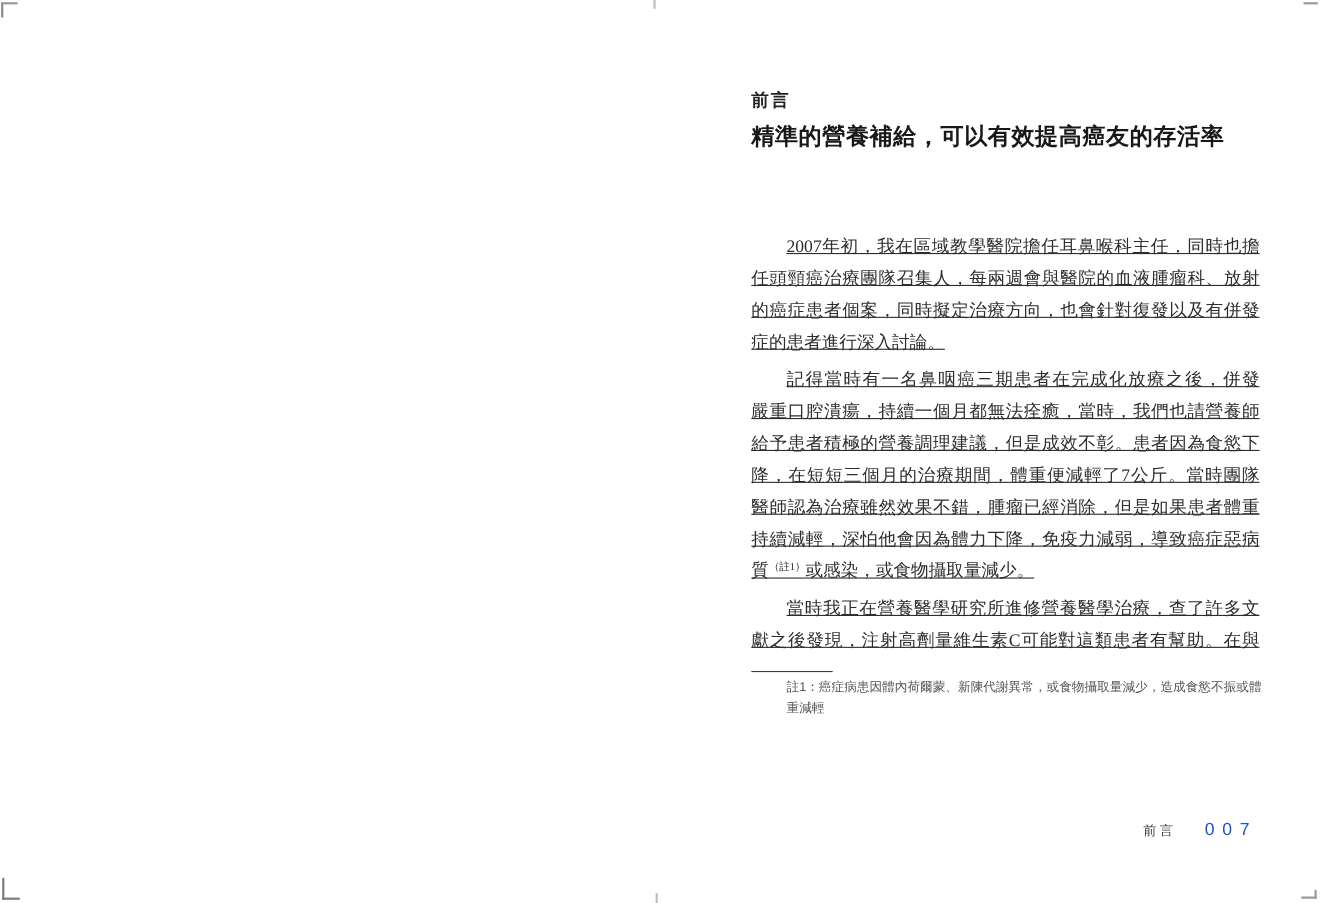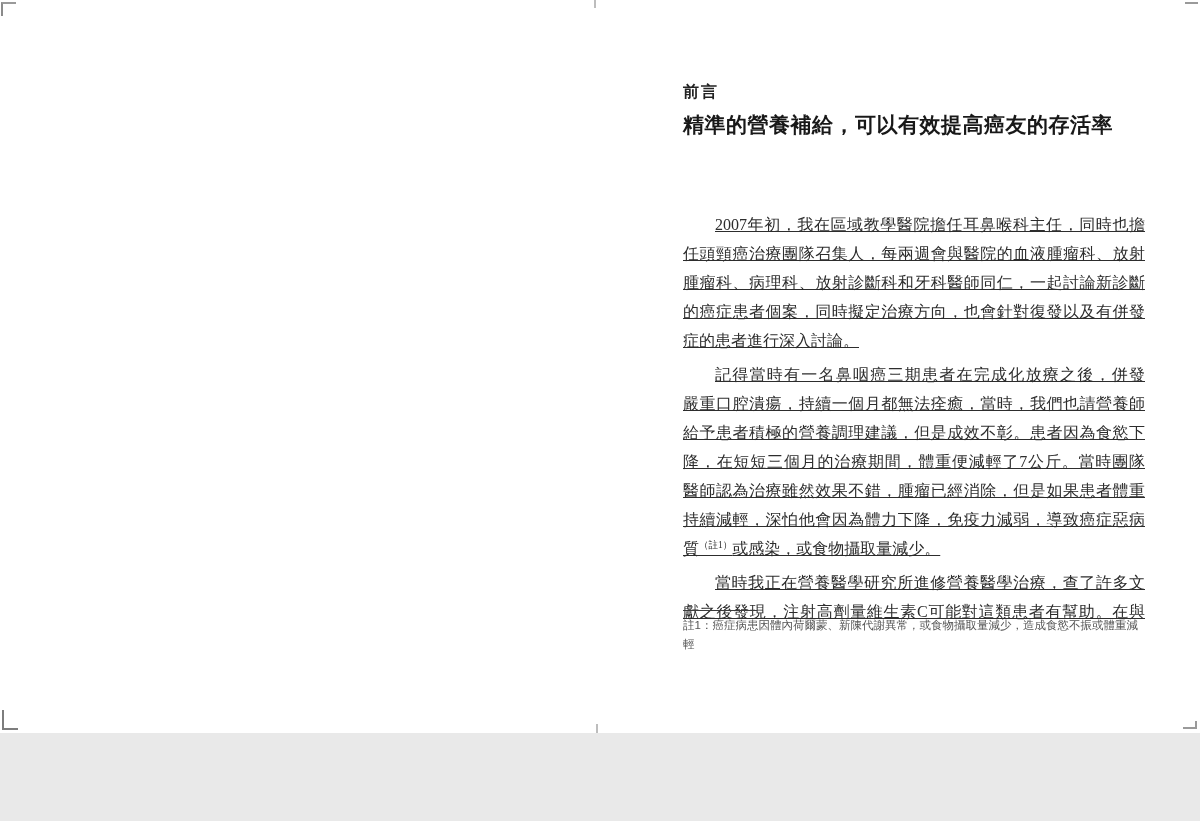--- a/index.html
+++ b/index.html
@@ -1,18 +1,18 @@
 <!DOCTYPE html>
 <html><head>
 <meta charset="utf-8">
 <style>
   html,body{margin:0;padding:0;background:#e9e9e9;}
   .page{
     position:relative;
-    width:1200px;height:733px;
+    width:1200px;height:821px;
     background:#ffffff;
     overflow:hidden;
     font-family:"Liberation Serif","DejaVu Serif",serif;
   }
   
   .mark{position:absolute;}
   .mark-tl{left:1px;top:2px;width:13px;height:12px;border-left:2px solid #8b8b8b;border-top:2px solid #9a9a9a;}
   .mark-tc{left:594px;top:0;width:0;height:8px;border-left:2px solid #bdbdbd;}
   .mark-tr{right:2px;top:2px;width:13px;height:4px;border-top:2px solid #9a9a9a;}
   .mark-bl{left:2px;bottom:3px;width:14px;height:18px;border-left:2px solid #7d7d7d;border-bottom:2px solid #7d7d7d;}
@@ -34,21 +34,21 @@
   .ln{display:block;text-align:justify;text-align-last:justify;text-decoration:underline;}
   .ln.last{text-align-last:left;}
   .ln.ind{text-indent:2em;}
   sup.note-ref{font-size:9.5px;line-height:0;vertical-align:6px;letter-spacing:0;color:#2d2d2d;}
 
   
   .footnote{position:absolute;left:683px;top:610px;width:465px;
             font-family:"Liberation Sans","DejaVu Sans",sans-serif;
             font-size:11.5px;line-height:19px;color:#555;}
   .fn-rule{width:74px;border:0;border-top:1.5px solid #3c3c3c;margin:0 0 5px 0;}
-  .fn-line{display:block;}
+  .fn-line{display:block;margin-left:32px;}
 
   
   .footer{position:absolute;top:746px;right:57px;display:flex;align-items:baseline;gap:26px;
           font-family:"Liberation Sans","DejaVu Sans",sans-serif;}
   .footer-section{font-size:12px;color:#3d3d3d;letter-spacing:3px;}
   .footer-page{font-size:16px;color:#1d4ed8;letter-spacing:7px;text-align:right;}
 </style>
 </head>
 <body>
 
@@ -63,21 +63,20 @@
 
   <div class="header">
     <div class="kicker">前言</div>
     <div class="title">精準的營養補給，可以有效提高癌友的存活率</div>
   </div>
 
   <div class="body">
     <p>
       <span class="ln ind">2007年初，我在區域教學醫院擔任耳鼻喉科主任，同時也擔</span>
       <span class="ln">任頭頸癌治療團隊召集人，每兩週會與醫院的血液腫瘤科、放射</span>
-      <span class="ln">腫瘤科、病理科、放射診斷科和牙科醫師同仁，一起討論新診斷</span>
       <span class="ln">的癌症患者個案，同時擬定治療方向，也會針對復發以及有併發</span>
       <span class="ln last">症的患者進行深入討論。</span>
     </p>
     <p>
       <span class="ln ind">記得當時有一名鼻咽癌三期患者在完成化放療之後，併發</span>
       <span class="ln">嚴重口腔潰瘍，持續一個月都無法痊癒，當時，我們也請營養師</span>
       <span class="ln">給予患者積極的營養調理建議，但是成效不彰。患者因為食慾下</span>
       <span class="ln">降，在短短三個月的治療期間，體重便減輕了7公斤。當時團隊</span>
       <span class="ln">醫師認為治療雖然效果不錯，腫瘤已經消除，但是如果患者體重</span>
       <span class="ln">持續減輕，深怕他會因為體力下降，免疫力減弱，導致癌症惡病</span>

